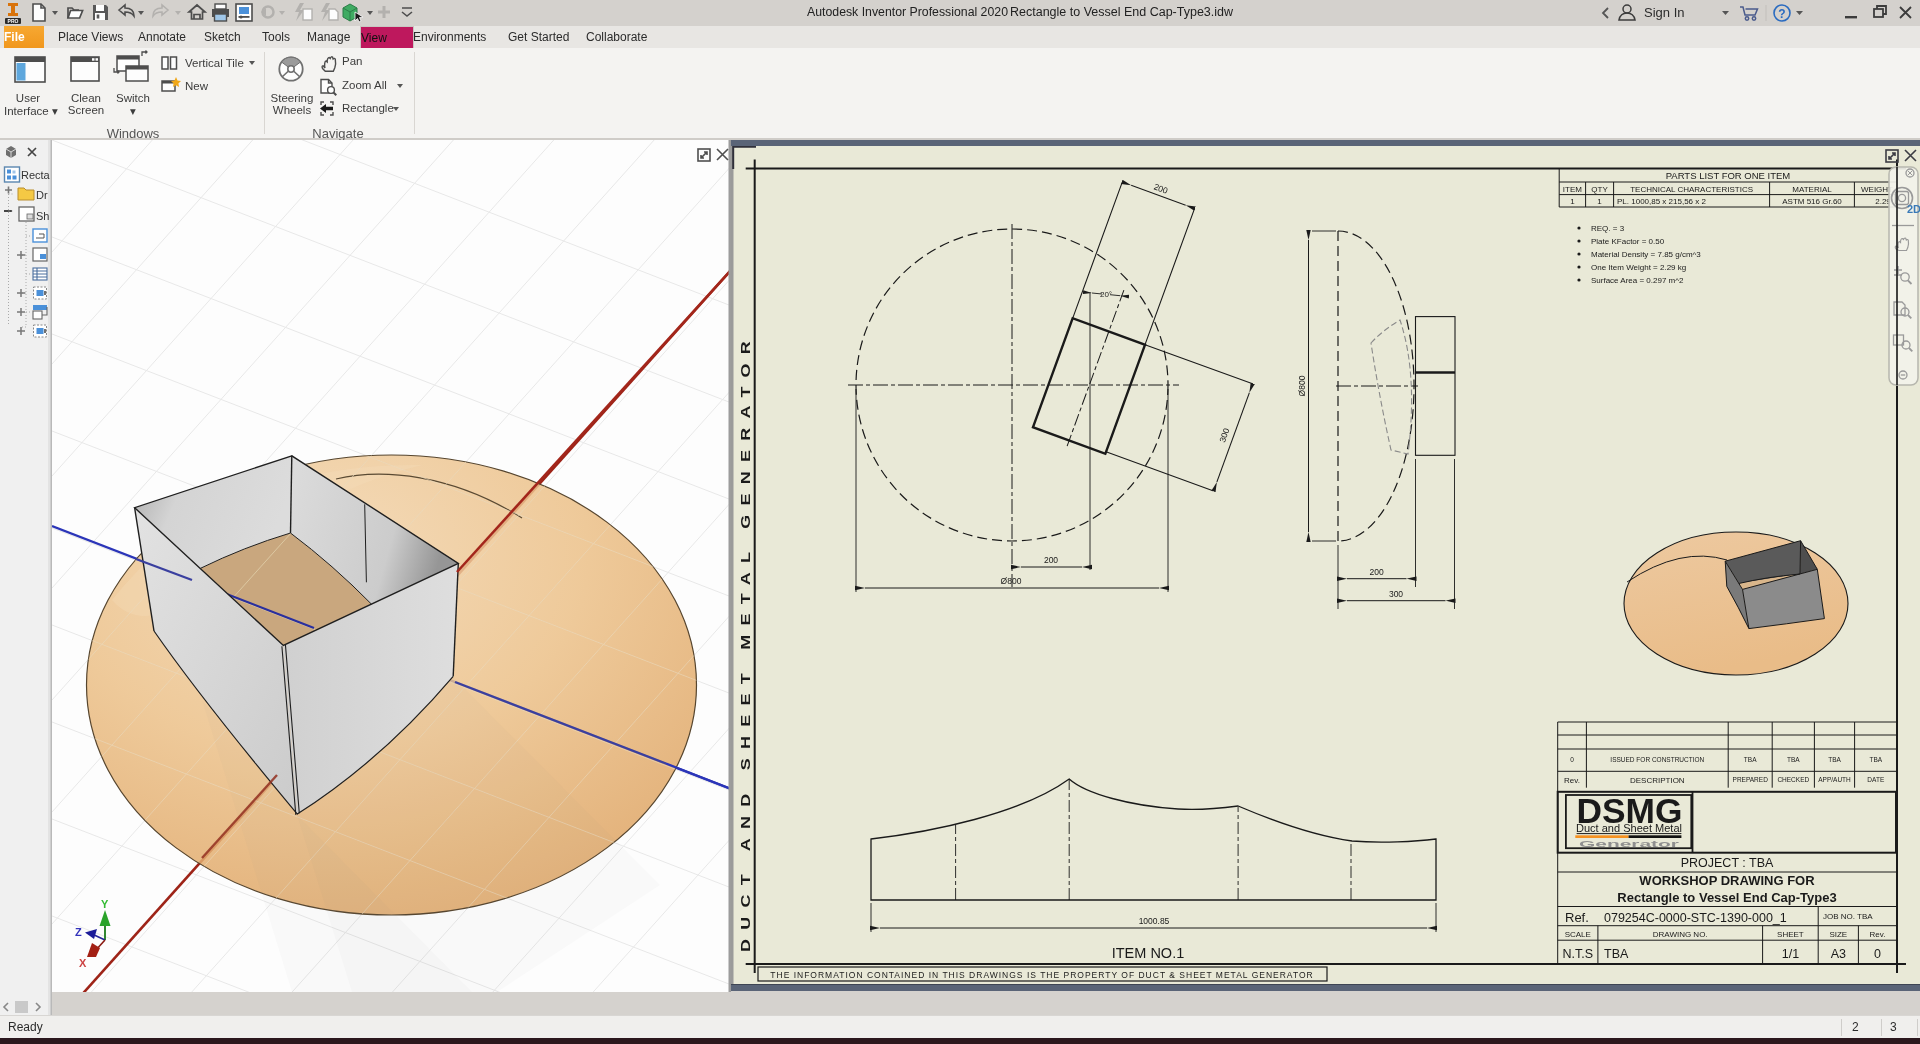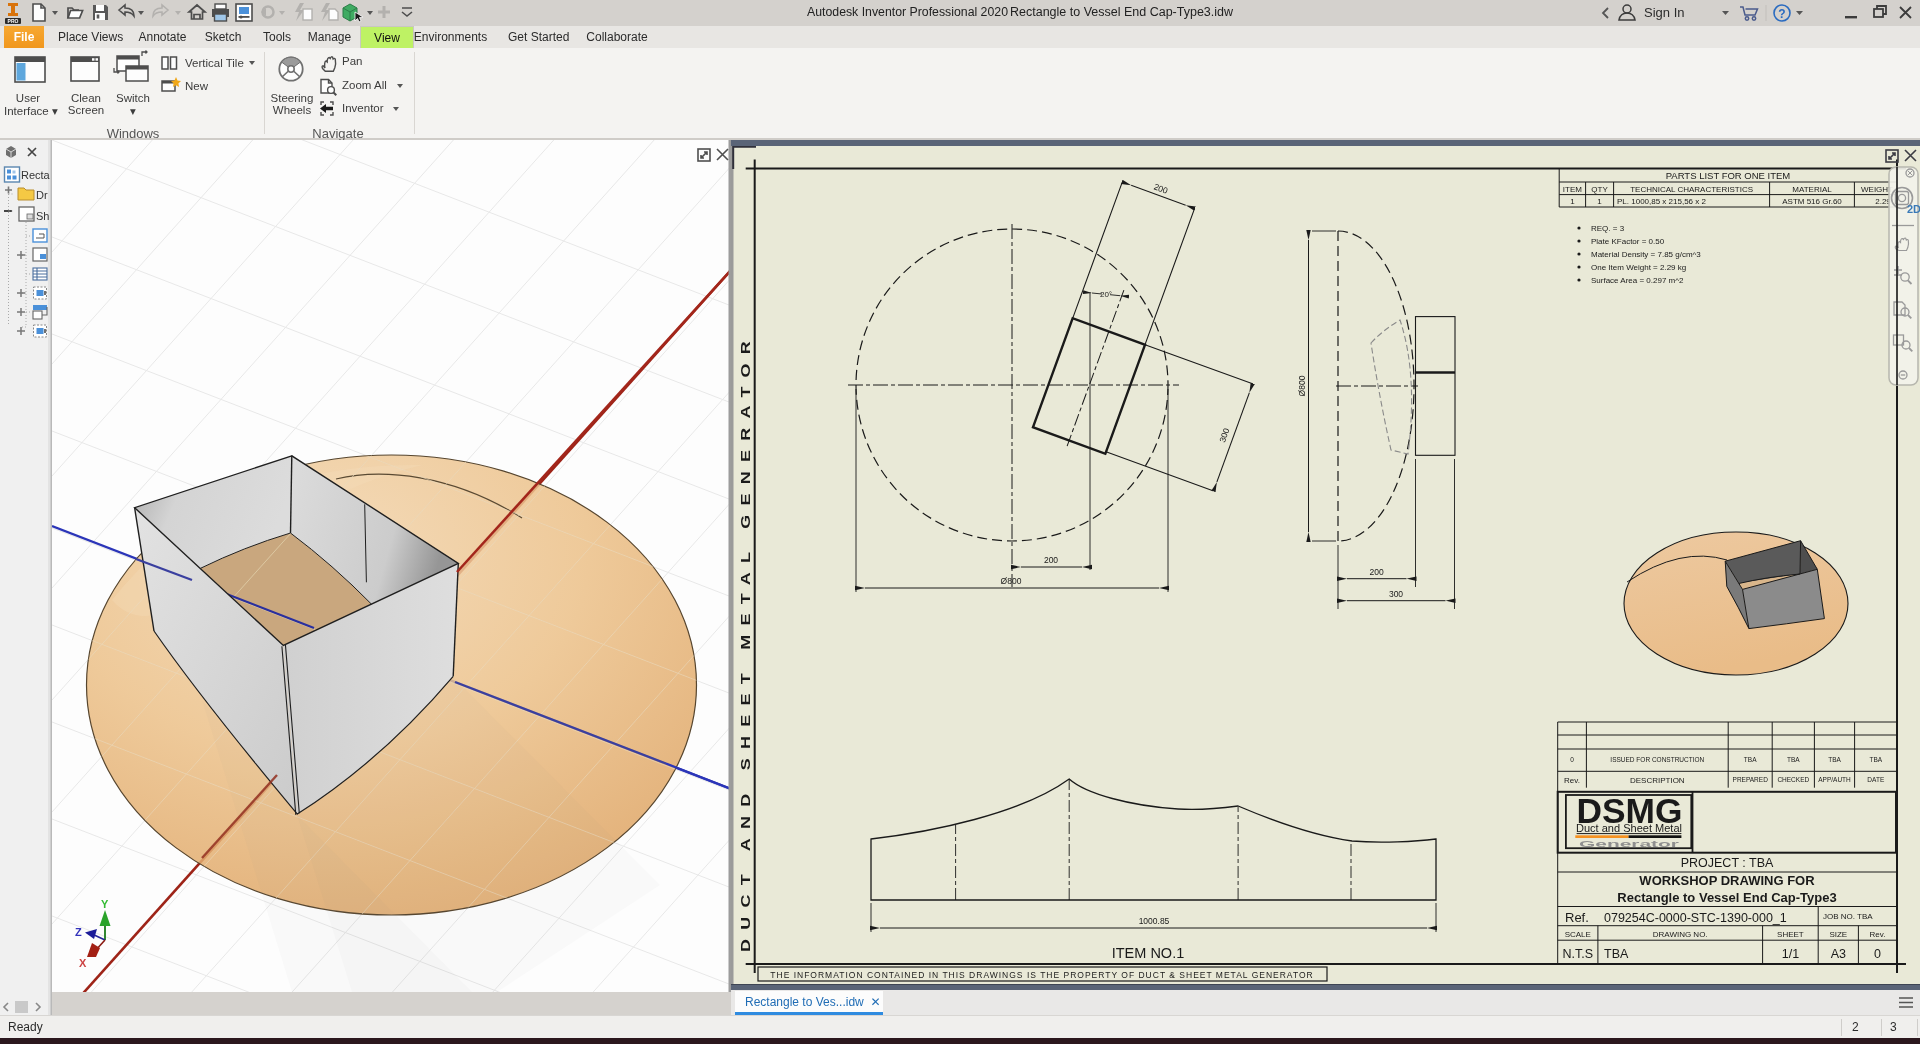--- a/index.html
+++ b/index.html
@@ -6,23 +6,23 @@
     font-family:"Liberation Sans",sans-serif;background:#d5d2ce;}
   .abs{position:absolute;}
   #stage{position:relative;width:1920px;height:1044px;}
   
   #titlebar{left:0;top:0;width:1920px;height:26px;background:#d4d1cd;}
   #apptitle{left:807px;top:5px;font-size:12.3px;color:#222;letter-spacing:0;}
   #doctitle{left:1010px;top:5px;font-size:12.5px;color:#222;}
   .tbtxt{position:absolute;font-size:12.5px;color:#333;}
   
   #tabrow{left:0;top:26px;width:1920px;height:22px;background:#e8e6e3;}
-  .rtab{position:absolute;top:0;height:37px;line-height:22px;font-size:12px;color:#2b2b2b;text-align:center;white-space:nowrap;}
+  .rtab{position:absolute;top:0;height:37px;line-height:22px;font-size:12px;color:#2b2b2b;text-align:left;white-space:nowrap;}
   #filetab{left:4px;width:40px;background:linear-gradient(#f7a832,#ec8b0e);color:#fff;font-weight:bold;}
-  #viewtab{left:360px;width:54px;background:#bef264;border:1px solid #c9c6c2;border-bottom:none;box-sizing:border-box;color:#111;}
+  #viewtab{left:360px;width:54px;background:#be185d;border:1px solid #c9c6c2;border-bottom:none;box-sizing:border-box;color:#111;}
   
   #ribbon{left:0;top:48px;width:1920px;height:90px;background:#f4f3f1;border-bottom:2px solid #cfccc8;box-sizing:content-box;}
   .rlbl{position:absolute;font-size:11.5px;color:#3c3c3c;text-align:center;white-space:nowrap;}
   .grplbl{position:absolute;top:78px;font-size:13px;color:#555;text-align:center;}
   .vsep{position:absolute;top:4px;height:82px;width:1px;background:#d9d6d2;}
   
   #browser{left:0;top:140px;width:52px;height:875px;background:#f0f0f0;}
   #view3d{left:52px;top:140px;width:679px;height:852px;background:#fdfdfd;}
   #tabbarL{left:52px;top:992px;width:679px;height:23px;background:#e0e0e0;}
   #tabL{position:absolute;left:5px;top:0;width:133px;height:23px;background:#ebebeb;color:#6b6b6b;
@@ -219,21 +219,21 @@
     </svg>
     </div>
     <div class="rlbl" style="left:4px;top:44px;width:48px;">User<br>Interface ▾</div>
     <div class="rlbl" style="left:60px;top:44px;width:52px;">Clean<br>Screen</div>
     <div class="rlbl" style="left:108px;top:44px;width:50px;">Switch<br>▾</div>
     <div class="rlbl" style="left:185px;top:9px;width:60px;text-align:left;">Vertical Tile</div>
     <div class="rlbl" style="left:185px;top:32px;width:40px;text-align:left;">New</div>
     <div class="rlbl" style="left:266px;top:44px;width:52px;">Steering<br>Wheels</div>
     <div class="rlbl" style="left:342px;top:7px;width:40px;text-align:left;">Pan</div>
     <div class="rlbl" style="left:342px;top:31px;width:60px;text-align:left;">Zoom All</div>
-    <div class="rlbl" style="left:342px;top:54px;width:60px;text-align:left;">Inventor</div>
+    <div class="rlbl" style="left:342px;top:54px;width:60px;text-align:left;">Rectangle</div>
     <div class="grplbl" style="left:88px;width:90px;">Windows</div>
     <div class="grplbl" style="left:293px;width:90px;">Navigate</div>
     <div class="vsep" style="left:264px;"></div>
     <div class="vsep" style="left:414px;"></div>
   </div>
 
   <div class="abs" id="browser">
   <svg width="52" height="875" viewBox="0 0 52 875">
     <rect x="0" y="0" width="52" height="875" fill="#f0f0f0"></rect>
     <rect x="48" y="0" width="4" height="875" fill="#e3e3e3"></rect>
@@ -623,26 +623,20 @@
     <line x1="1166" y1="21" x2="1166" y2="239" stroke="#1a1a1a" stroke-width="2" opacity="0.8"></line>
 
     <g stroke="#3c3c44" stroke-width="1.6" fill="none">
       <rect x="1155" y="4" width="12" height="12"></rect>
       <path d="M1158 13 l6-6 M1161 7 h3 v3 M1161 13 h-3 v-3"></path>
       <path d="M1174 4 l11 11 M1185 4 l-11 11"></path>
     </g>
   </svg>
   </div>
   <div class="abs" id="drawwin2"></div>
-  <div class="abs" id="tabbarR">
-      <div id="tabR">Rectangle to Ves...idw&nbsp;&nbsp;✕</div>
-    <svg width="1189" height="25" style="position:absolute;left:0;top:0;">
-      <path d="M1168 8 h14 M1168 12.5 h14 M1168 17 h14" stroke="#555" stroke-width="1.7"></path>
-    </svg>
-    </div>
 
   <div class="abs" id="statusbar">
     <div style="position:absolute;left:8px;top:4px;font-size:12px;color:#2b2b2b;">Ready</div>
     <div class="ssep" style="left:1841px;"></div>
     <div class="ssep" style="left:1881px;"></div>
     <div class="ssep" style="left:1917px;"></div>
     <div style="position:absolute;left:1852px;top:4px;font-size:12px;color:#2b2b2b;">2</div>
     <div style="position:absolute;left:1890px;top:4px;font-size:12px;color:#2b2b2b;">3</div>
   </div>
   <div class="abs" id="bottomstrip"></div>

